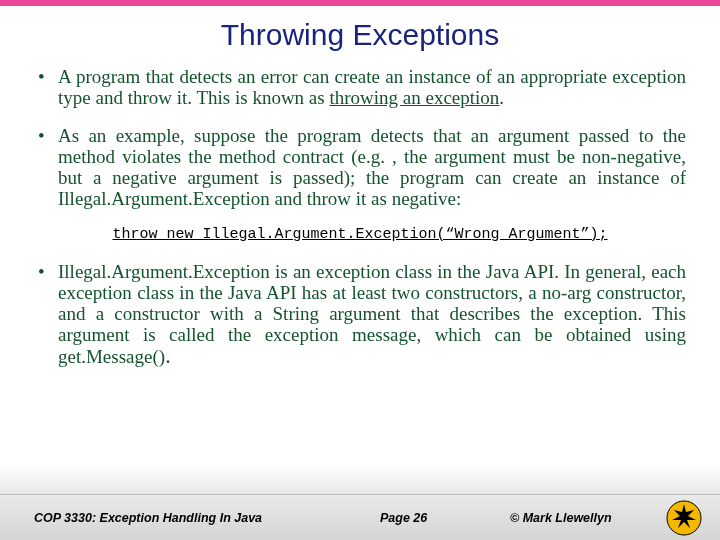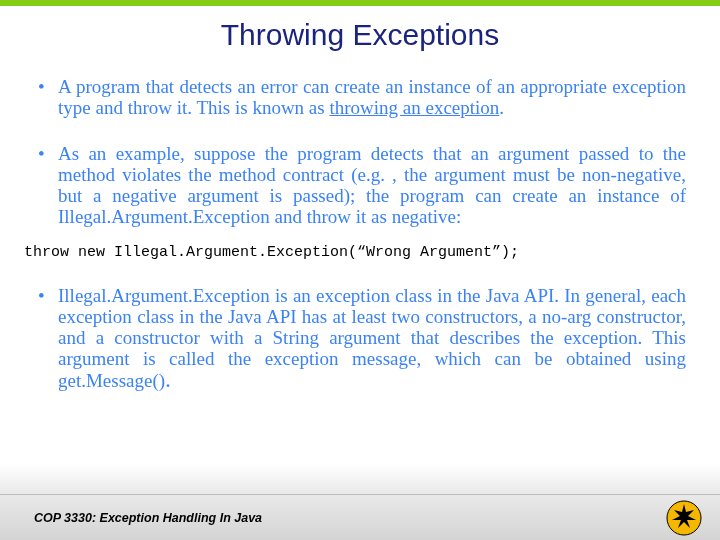--- a/index.html
+++ b/index.html
@@ -5,61 +5,62 @@
   * { box-sizing: border-box; margin: 0; padding: 0; }
   html, body { width: 720px; height: 540px; overflow: hidden; }
   body {
     font-family: "Times New Roman", Times, serif;
     background: #fff;
     position: relative;
   }
   .slide {
     width: 720px;
     height: 540px;
-    border-top: 6px solid #84cc16;
+    border-top: 6px solid #ec4899;
     position: relative;
     padding: 8px 24px 12px 24px;
   }
   .title {
     font-family: Arial, Helvetica, sans-serif;
     color: #1a237e;
     font-size: 30px;
     text-align: center;
     margin: 4px 0 14px 0;
     font-weight: 400;
   }
   ul.bullets {
     list-style: none;
     padding: 0 10px;
   }
   ul.bullets > li {
     position: relative;
     padding-left: 24px;
     font-size: 19px;
     line-height: 1.12;
-    color: #3b82f6;
+    color: #14532d;
     margin-bottom: 16px;
     text-align: justify;
-    margin-top: 24px;
   }
   ul.bullets > li::before {
     content: "•";
     position: absolute;
     left: 4px;
     top: 0;
     font-size: 19px;
   }
   .underline { text-decoration: underline; }
   .mono {
     font-family: Liberation Serif, serif;
   }
   .code-line {
     font-family: "Courier New", Courier, monospace;
     font-size: 15px;
+    text-align: center;
     margin: 10px 0 18px 0;
+    text-decoration: underline;
   }
   .dot-big { font-size: 24px; line-height: 0; }
   .footer {
     position: absolute;
     left: 0;
     bottom: 0;
     width: 720px;
     height: 46px;
     background: linear-gradient(#e9e9e9, #d4d4d4);
     border-top: 1px solid #bbb;
@@ -116,20 +117,22 @@
   <ul class="bullets">
     <li>
       <span class="mono">Illegal.Argument.Exception</span><span> is an exception class in the Java API.  In general, each exception class in the Java API has at least two constructors, a no-arg constructor, and a constructor with a </span><span class="mono">String</span><span> argument that describes the exception.   This argument is called the exception message, which can be obtained using </span><span class="mono">get.Message()</span><span class="dot-big">.</span>
     </li>
   </ul>
 
   <div class="lower-fade"></div>
 
   <div class="footer">
     <div class="left">COP 3330:  Exception Handling In Java</div>
+    <div class="mid">Page 26</div>
+    <div class="right">© Mark Llewellyn</div>
     <div class="logo">
       <svg viewBox="0 0 36 36" width="36" height="36">
         <circle cx="18" cy="18" r="17" fill="#f5b800" stroke="#000" stroke-width="1"></circle>
         <path d="M18 4 L20 12 L28 10 L22 16 L30 20 L21 20 L24 28 L18 22 L12 28 L15 20 L6 20 L14 16 L8 10 L16 12 Z" fill="#000"></path>
       </svg>
     </div>
   </div>
 
 </div>
 

